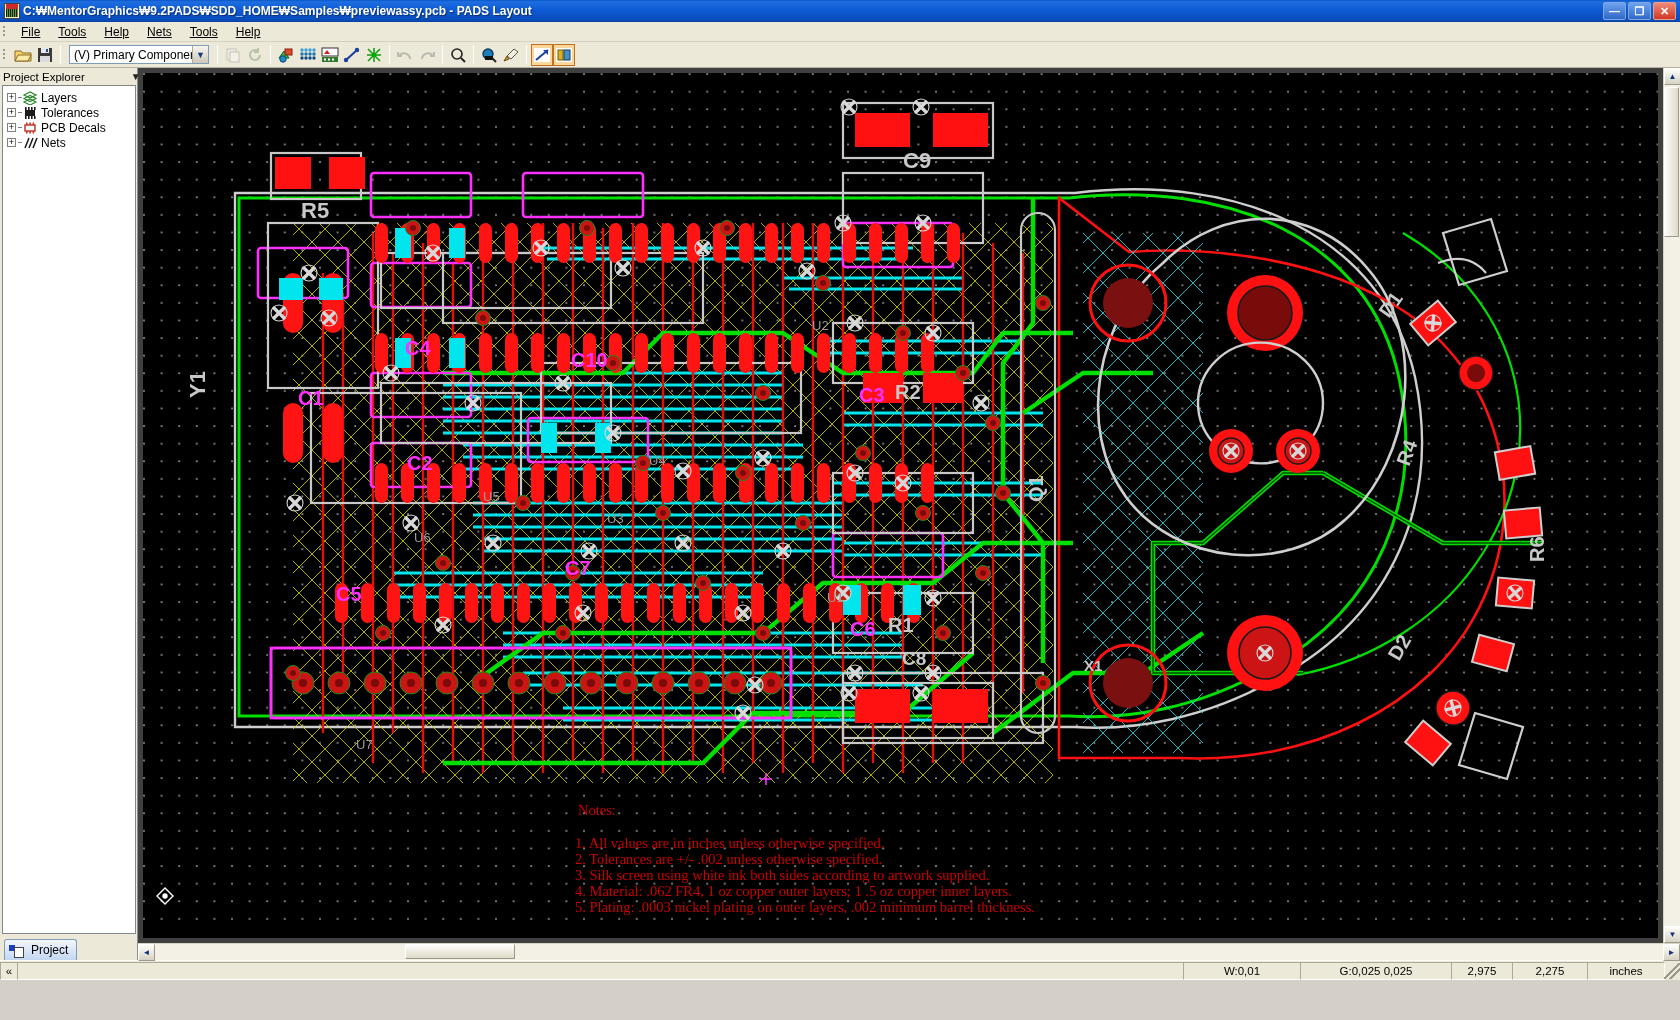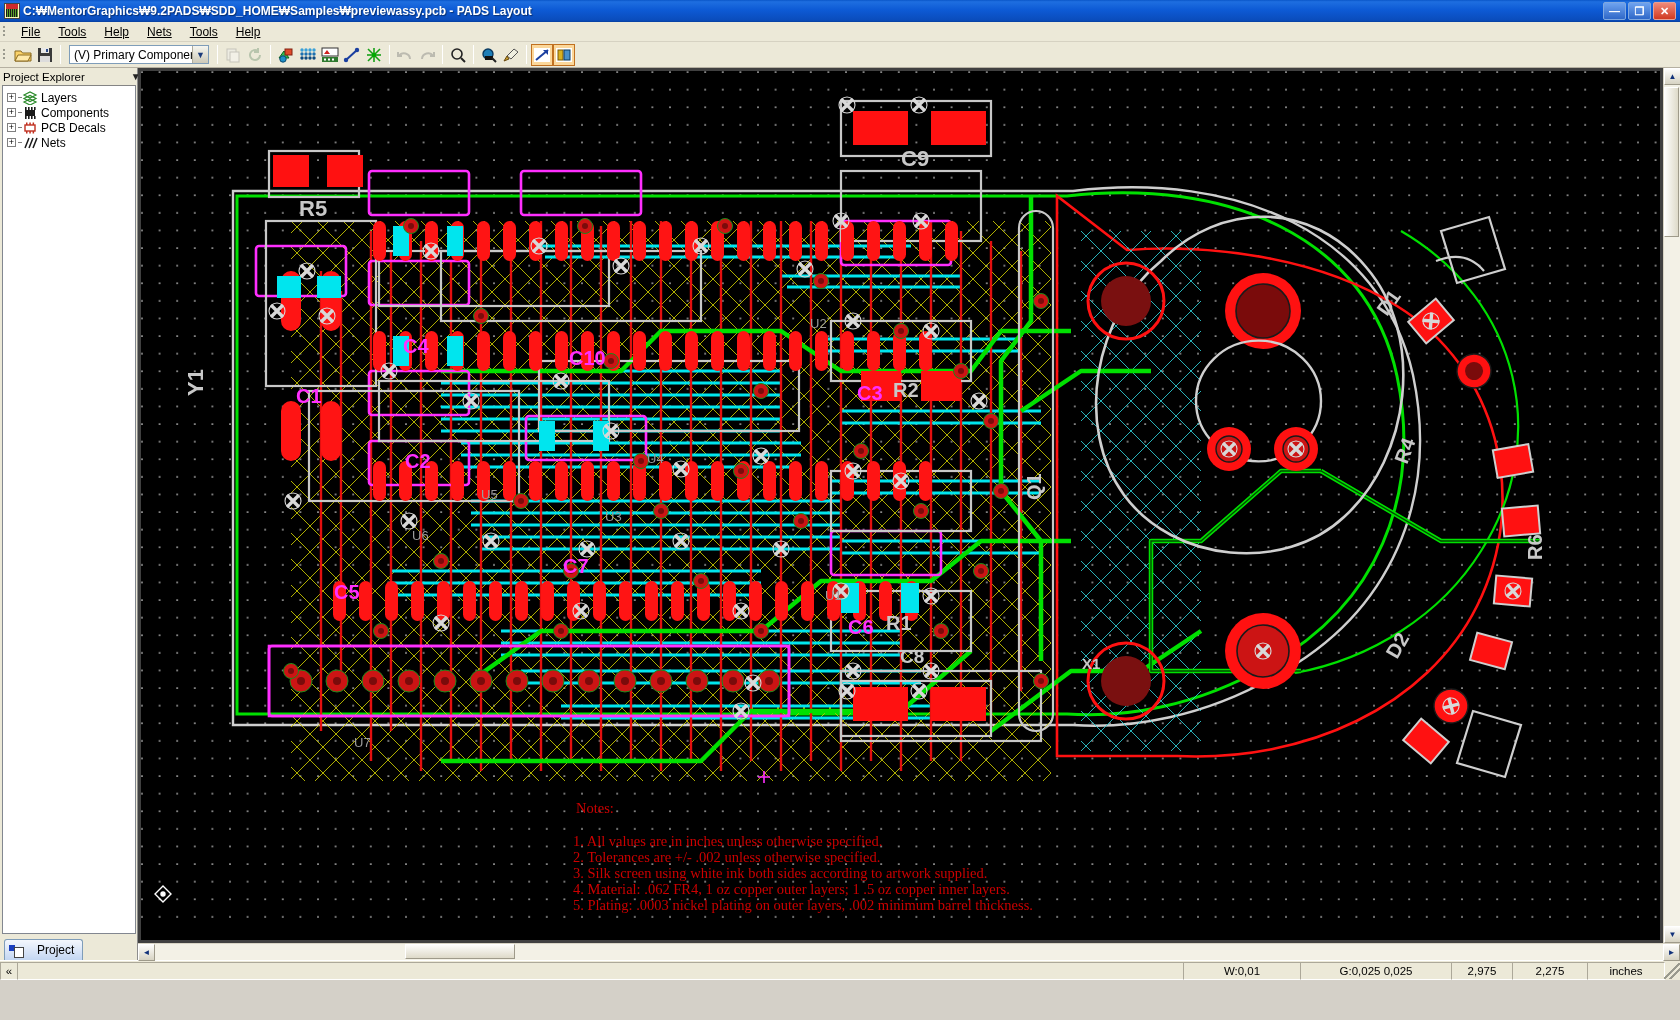--- a/index.html
+++ b/index.html
@@ -112,37 +112,37 @@
     margin-right:2px;
   }
   .tdash{ width:4px;height:1px;background:#808080;flex:none;}
   .ticon{ width:16px;height:14px;flex:none;margin-right:3px;}
   .tlabel{ white-space:nowrap; }
   #exp-tabs {
     height:26px; display:flex; align-items:flex-end; background:#ece9d8;
     padding-left:4px;
   }
   #tab-project {
-    height:21px; display:flex;align-items:center;gap:15px;
+    height:21px; display:flex;align-items:center;gap:9px;
     padding:0 8px 0 4px;
     background:linear-gradient(180deg,#f4f7fd,#c3d6f2);
     border:1px solid #7f9db9; border-bottom:none;
     border-radius:3px 3px 0 0; font-size:12px;
   }
   .proj-ico{ width:13px;height:12px;position:relative;flex:none;}
   .proj-ico::before{content:"";position:absolute;left:0;top:1px;width:6px;height:6px;background:#1b3fbf;}
   .proj-ico::after{content:"";position:absolute;left:5px;top:3px;width:8px;height:9px;
     background:#fff;border:1px solid #444;}
 
   
   #canvas-wrap { flex:1; display:flex; flex-direction:column; }
   #canvas-row { flex:1; display:flex; }
   #pcb {
     flex:1; background:#000; position:relative; overflow:hidden;
-    border:3px solid #404040;
+    border:5px solid #404040;
   }
   #pcb-svg{ position:absolute; left:0; top:0; }
 
   
   .vbar {
     width:17px; background:#f1efe2; border-left:1px solid #d8d4c4;
     display:flex; flex-direction:column;
   }
   .hbar {
     height:17px; background:#f1efe2; border-top:1px solid #d8d4c4;
@@ -404,21 +404,21 @@
                 <rect x="6" y="1" width="1.6" height="3"></rect>
               <rect x="9" y="1" width="1.6" height="3"></rect>
                 <rect x="12" y="1" width="1.6" height="3"></rect>
               <rect x="3" y="10" width="1.6" height="3"></rect>
                 <rect x="6" y="10" width="1.6" height="3"></rect>
               <rect x="9" y="10" width="1.6" height="3"></rect>
                 <rect x="12" y="10" width="1.6" height="3"></rect>
             </g>
           </svg>
         </div>
-        <div class="tlabel">Components</div>
+        <div class="tlabel">Tolerances</div>
       </div>
 
       <div class="tnode">
         <div class="tbox">+</div>
         <div class="tdash"></div>
         <div class="ticon">
           <svg width="16" height="14" viewBox="0 0 16 14">
             <rect x="3" y="4" width="10" height="6" fill="none" stroke="#c03020" stroke-width="1.4"></rect>
             <g fill="#c03020">
               <rect x="4" y="1.5" width="1.5" height="2.5"></rect>

